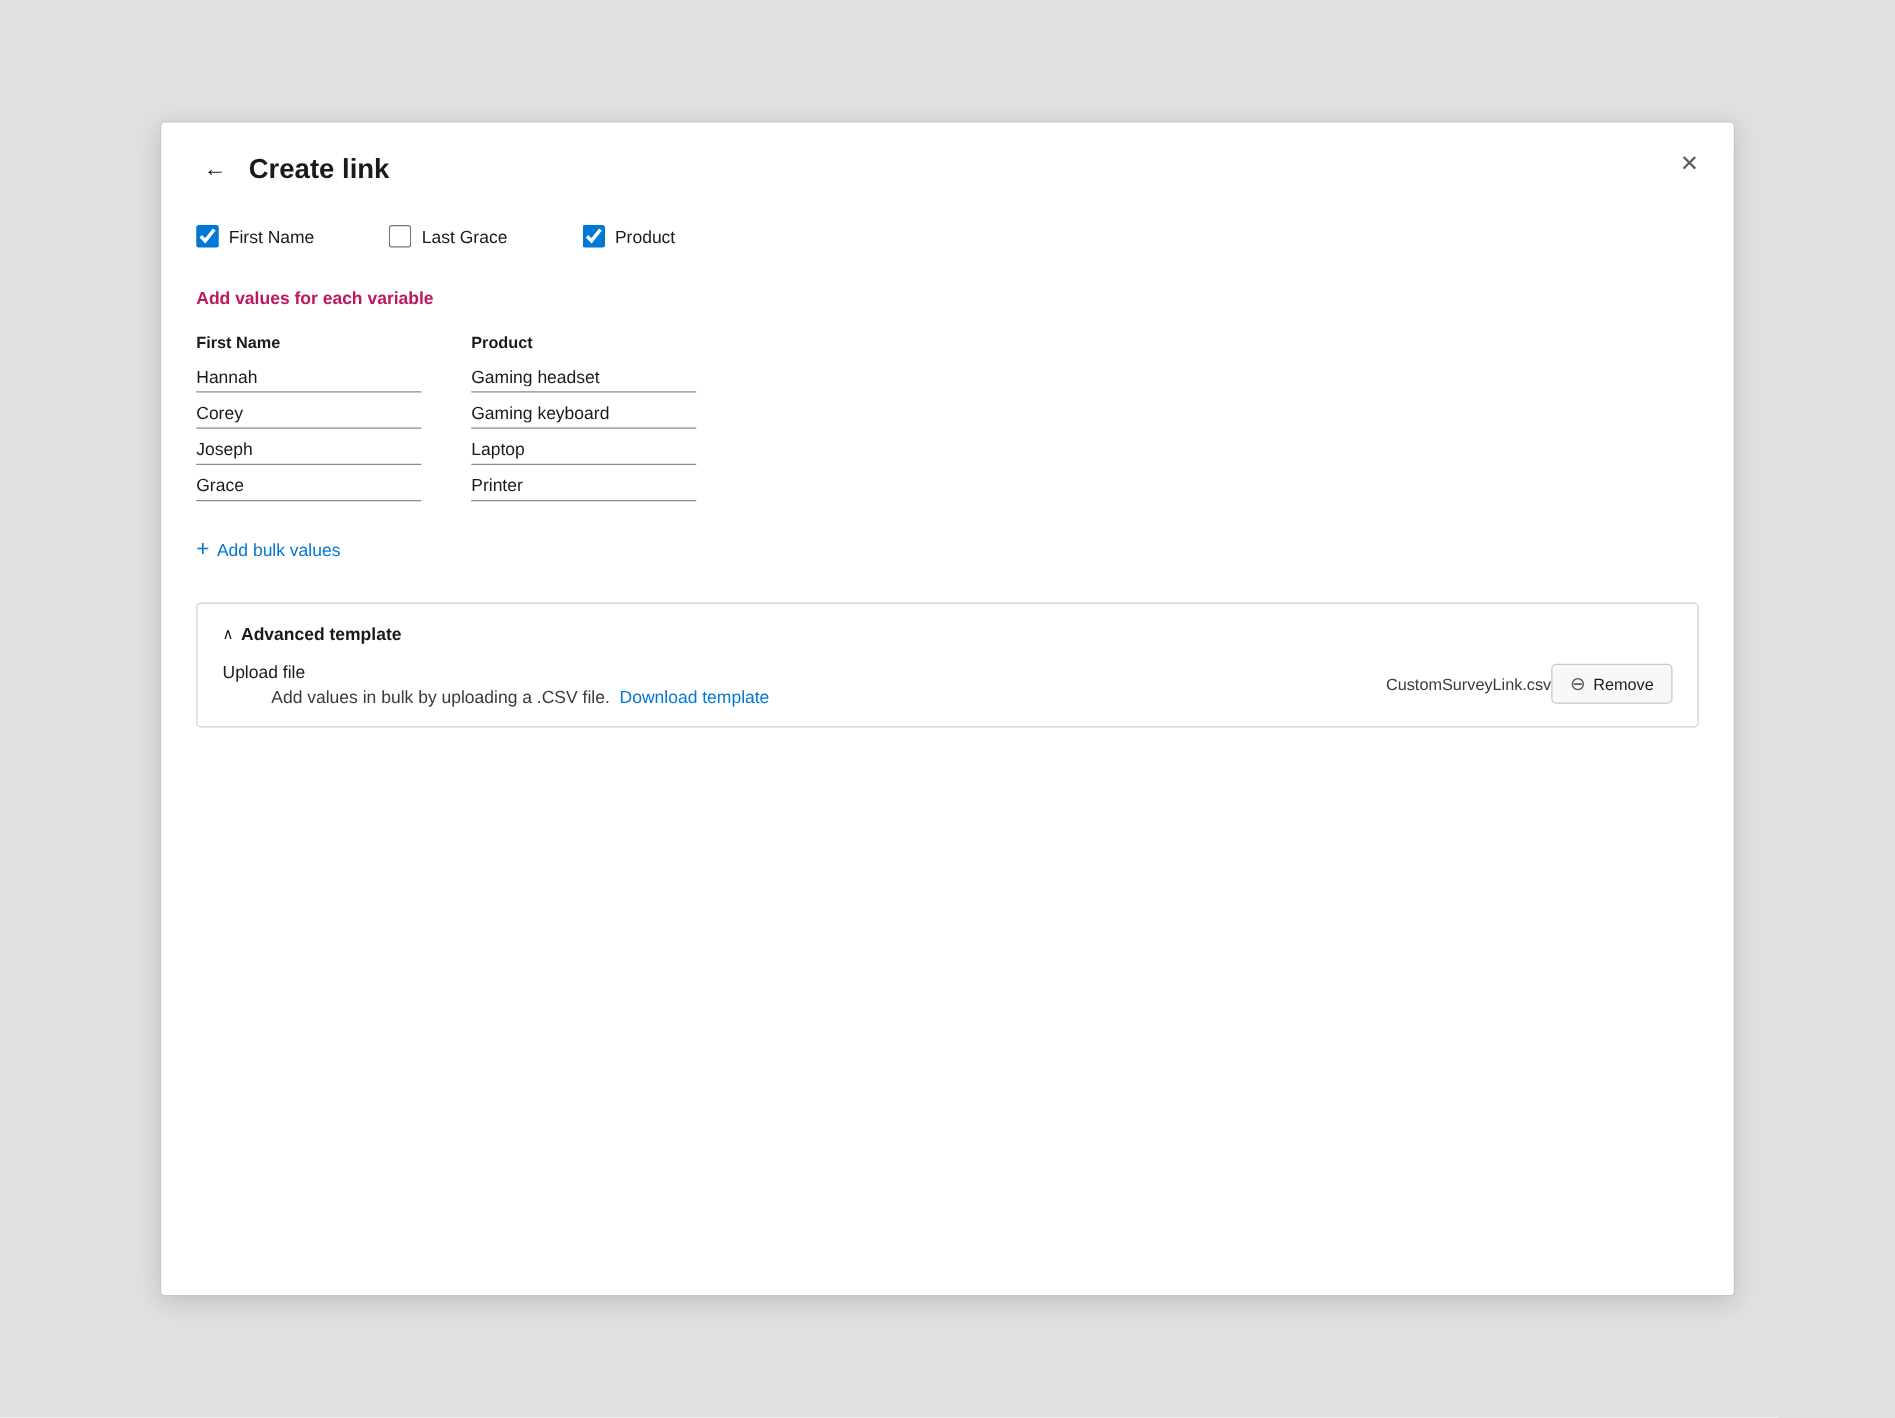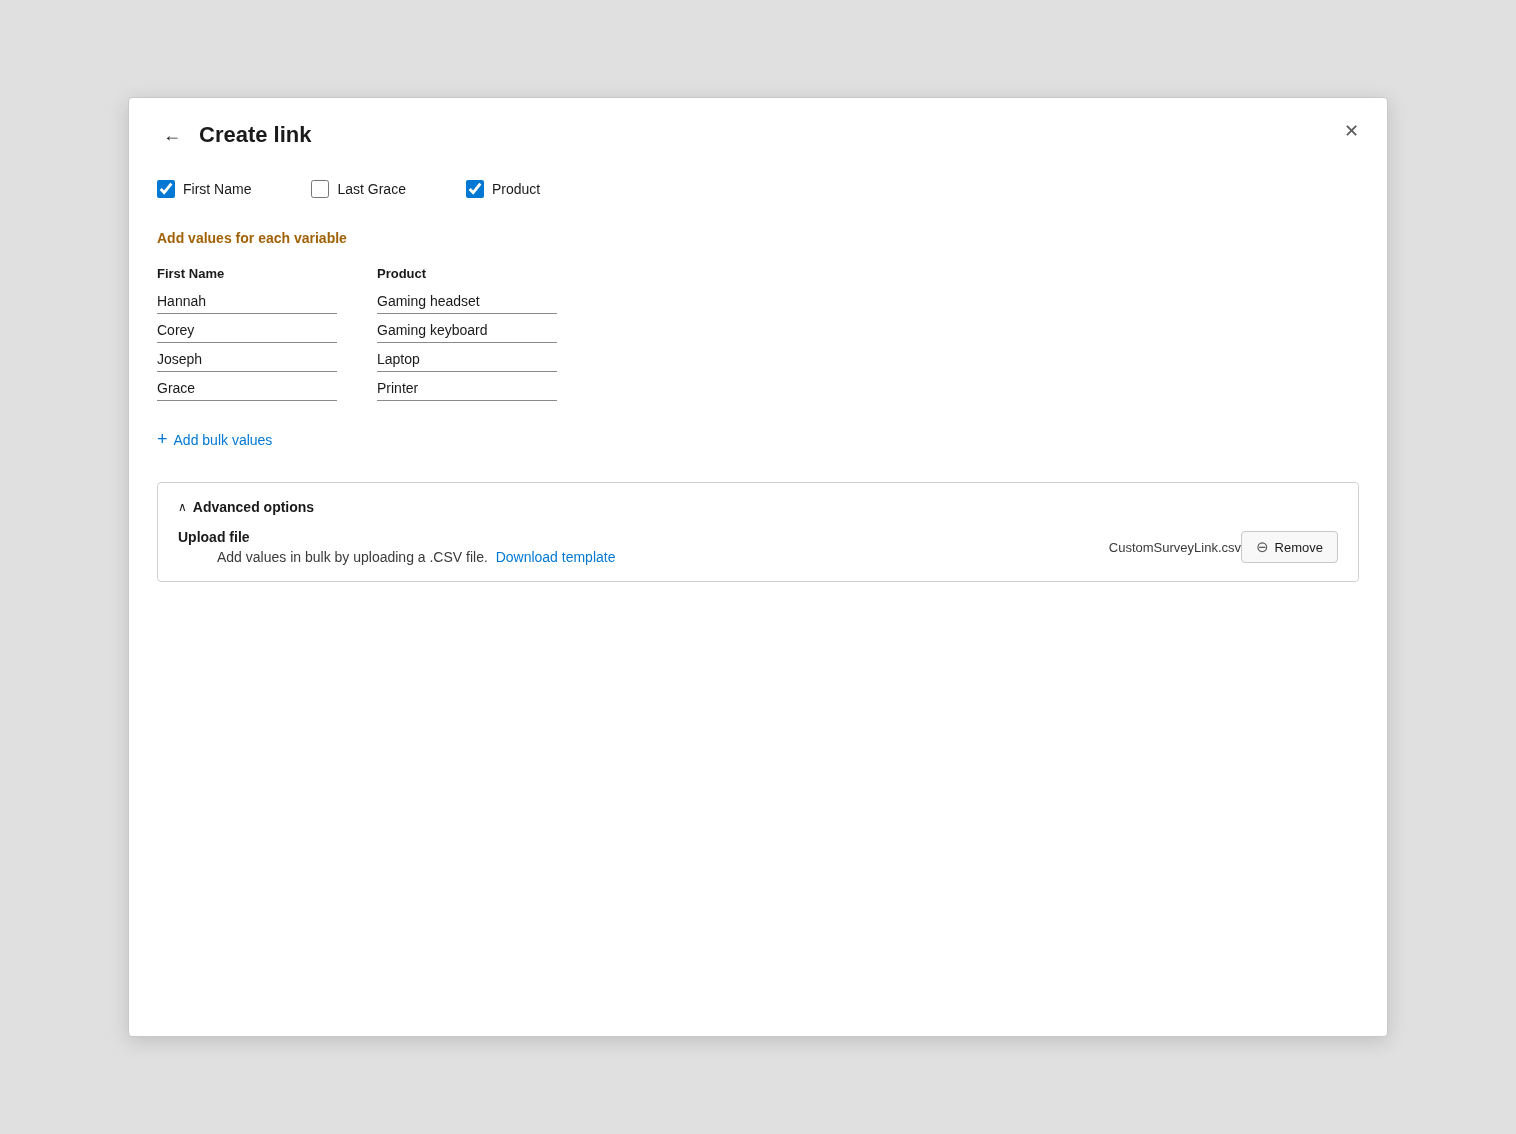--- a/index.html
+++ b/index.html
@@ -86,21 +86,21 @@
       cursor: pointer;
       accent-color: #0078d4;
     }
     .checkbox-label {
       font-size: 14px;
       color: #1a1a1a;
     }
     .section-label-values {
       font-size: 14px;
       font-weight: 600;
-      color: #a16207;
+      color: #be185d;
       margin-bottom: 20px;
     }
     .values-table {
       display: flex;
       flex-direction: column;
     }
     .values-header-row {
       display: flex;
       gap: 40px;
       margin-bottom: 8px;
@@ -181,21 +181,21 @@
       align-items: center;
       justify-content: space-between;
     }
     .upload-left {
       display: flex;
       flex-direction: column;
       gap: 4px;
     }
     .upload-title {
       font-size: 14px;
-      font-weight: 700;
+      font-weight: 400;
       color: #1a1a1a;
     }
     .upload-desc {
       font-size: 14px;
       color: #3a3a3a;
       margin-left: 39px;
     }
     .download-link {
       color: #0078d4;
       text-decoration: none;
@@ -313,21 +313,21 @@
     <button class="add-more-btn">
       <span class="add-more-icon">+</span>
       <span>Add bulk values</span>
     </button>
 
     <div style="margin-top: 28px;">
       <div class="advanced-section">
         <div class="advanced-header">
           <button class="advanced-toggle">
             <span class="chevron-icon">∧</span>
-            <span class="advanced-title">Advanced options</span>
+            <span class="advanced-title">Advanced template</span>
           </button>
         </div>
         <div class="upload-row">
           <div class="upload-left">
             <span class="upload-title">Upload file</span>
             <span class="upload-desc">
               <span>Add values in bulk by uploading a .CSV file.</span>
               &nbsp;<a href="#" class="download-link">Download template</a>
             </span>
           </div>

